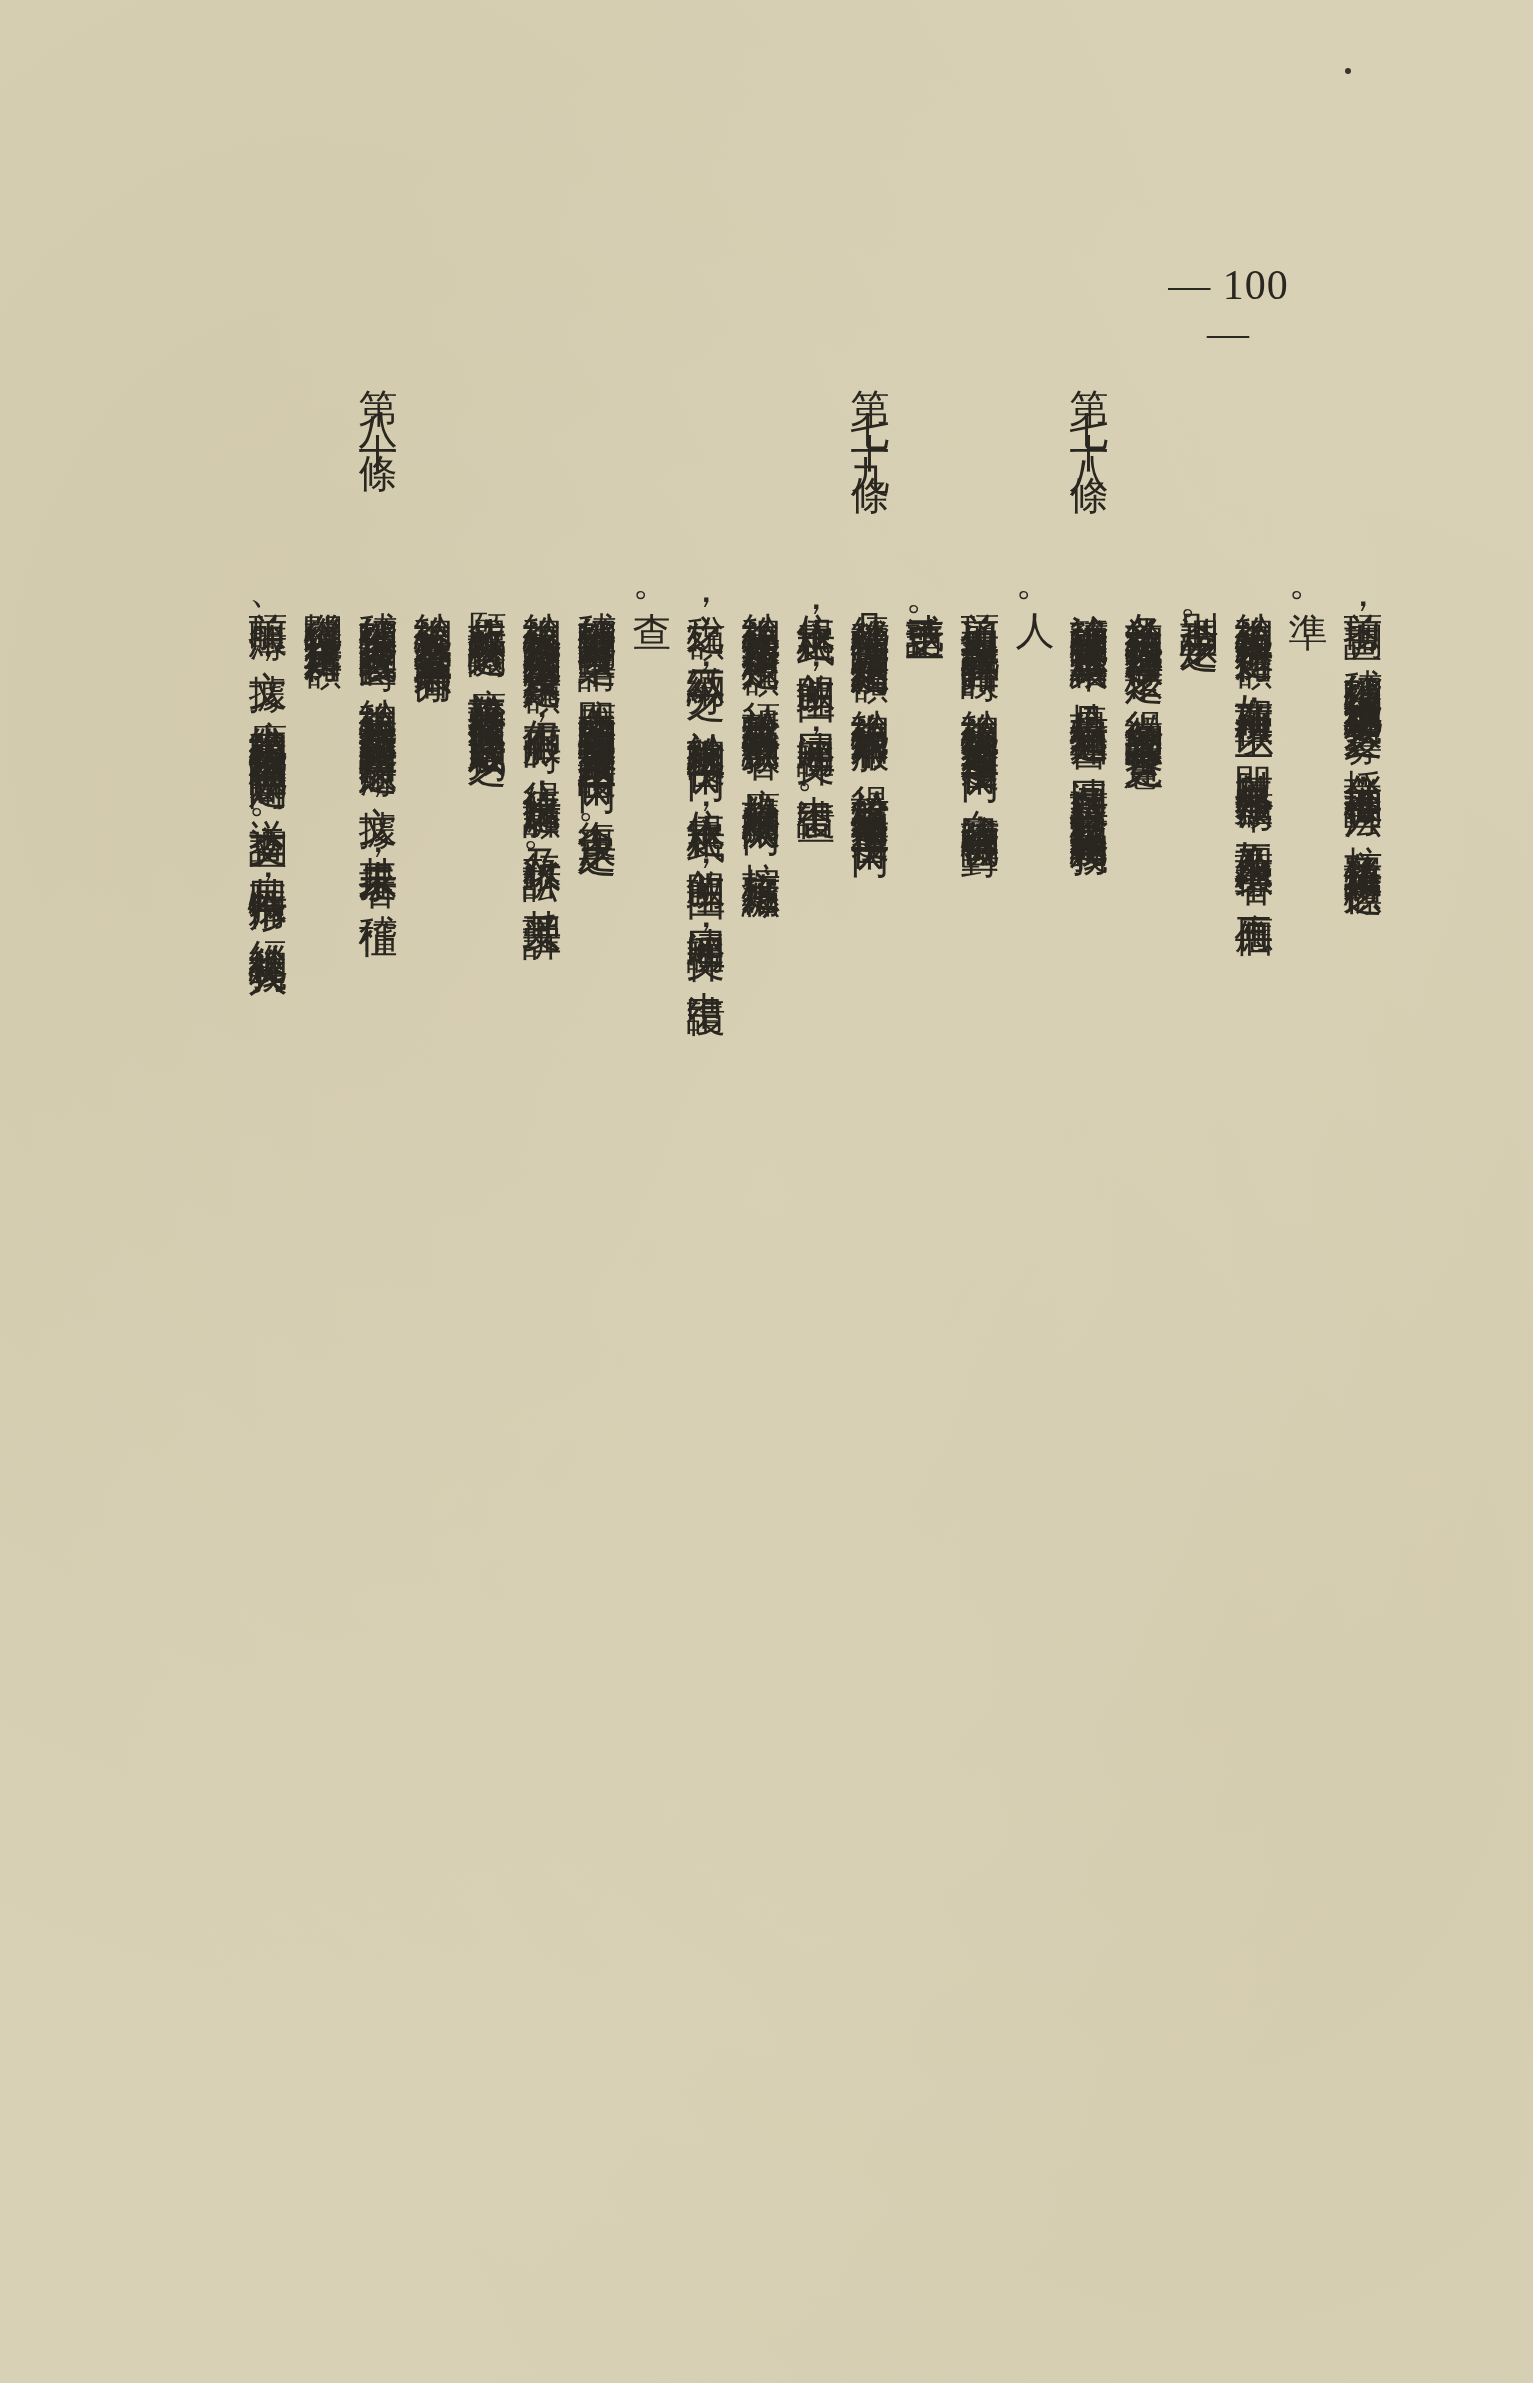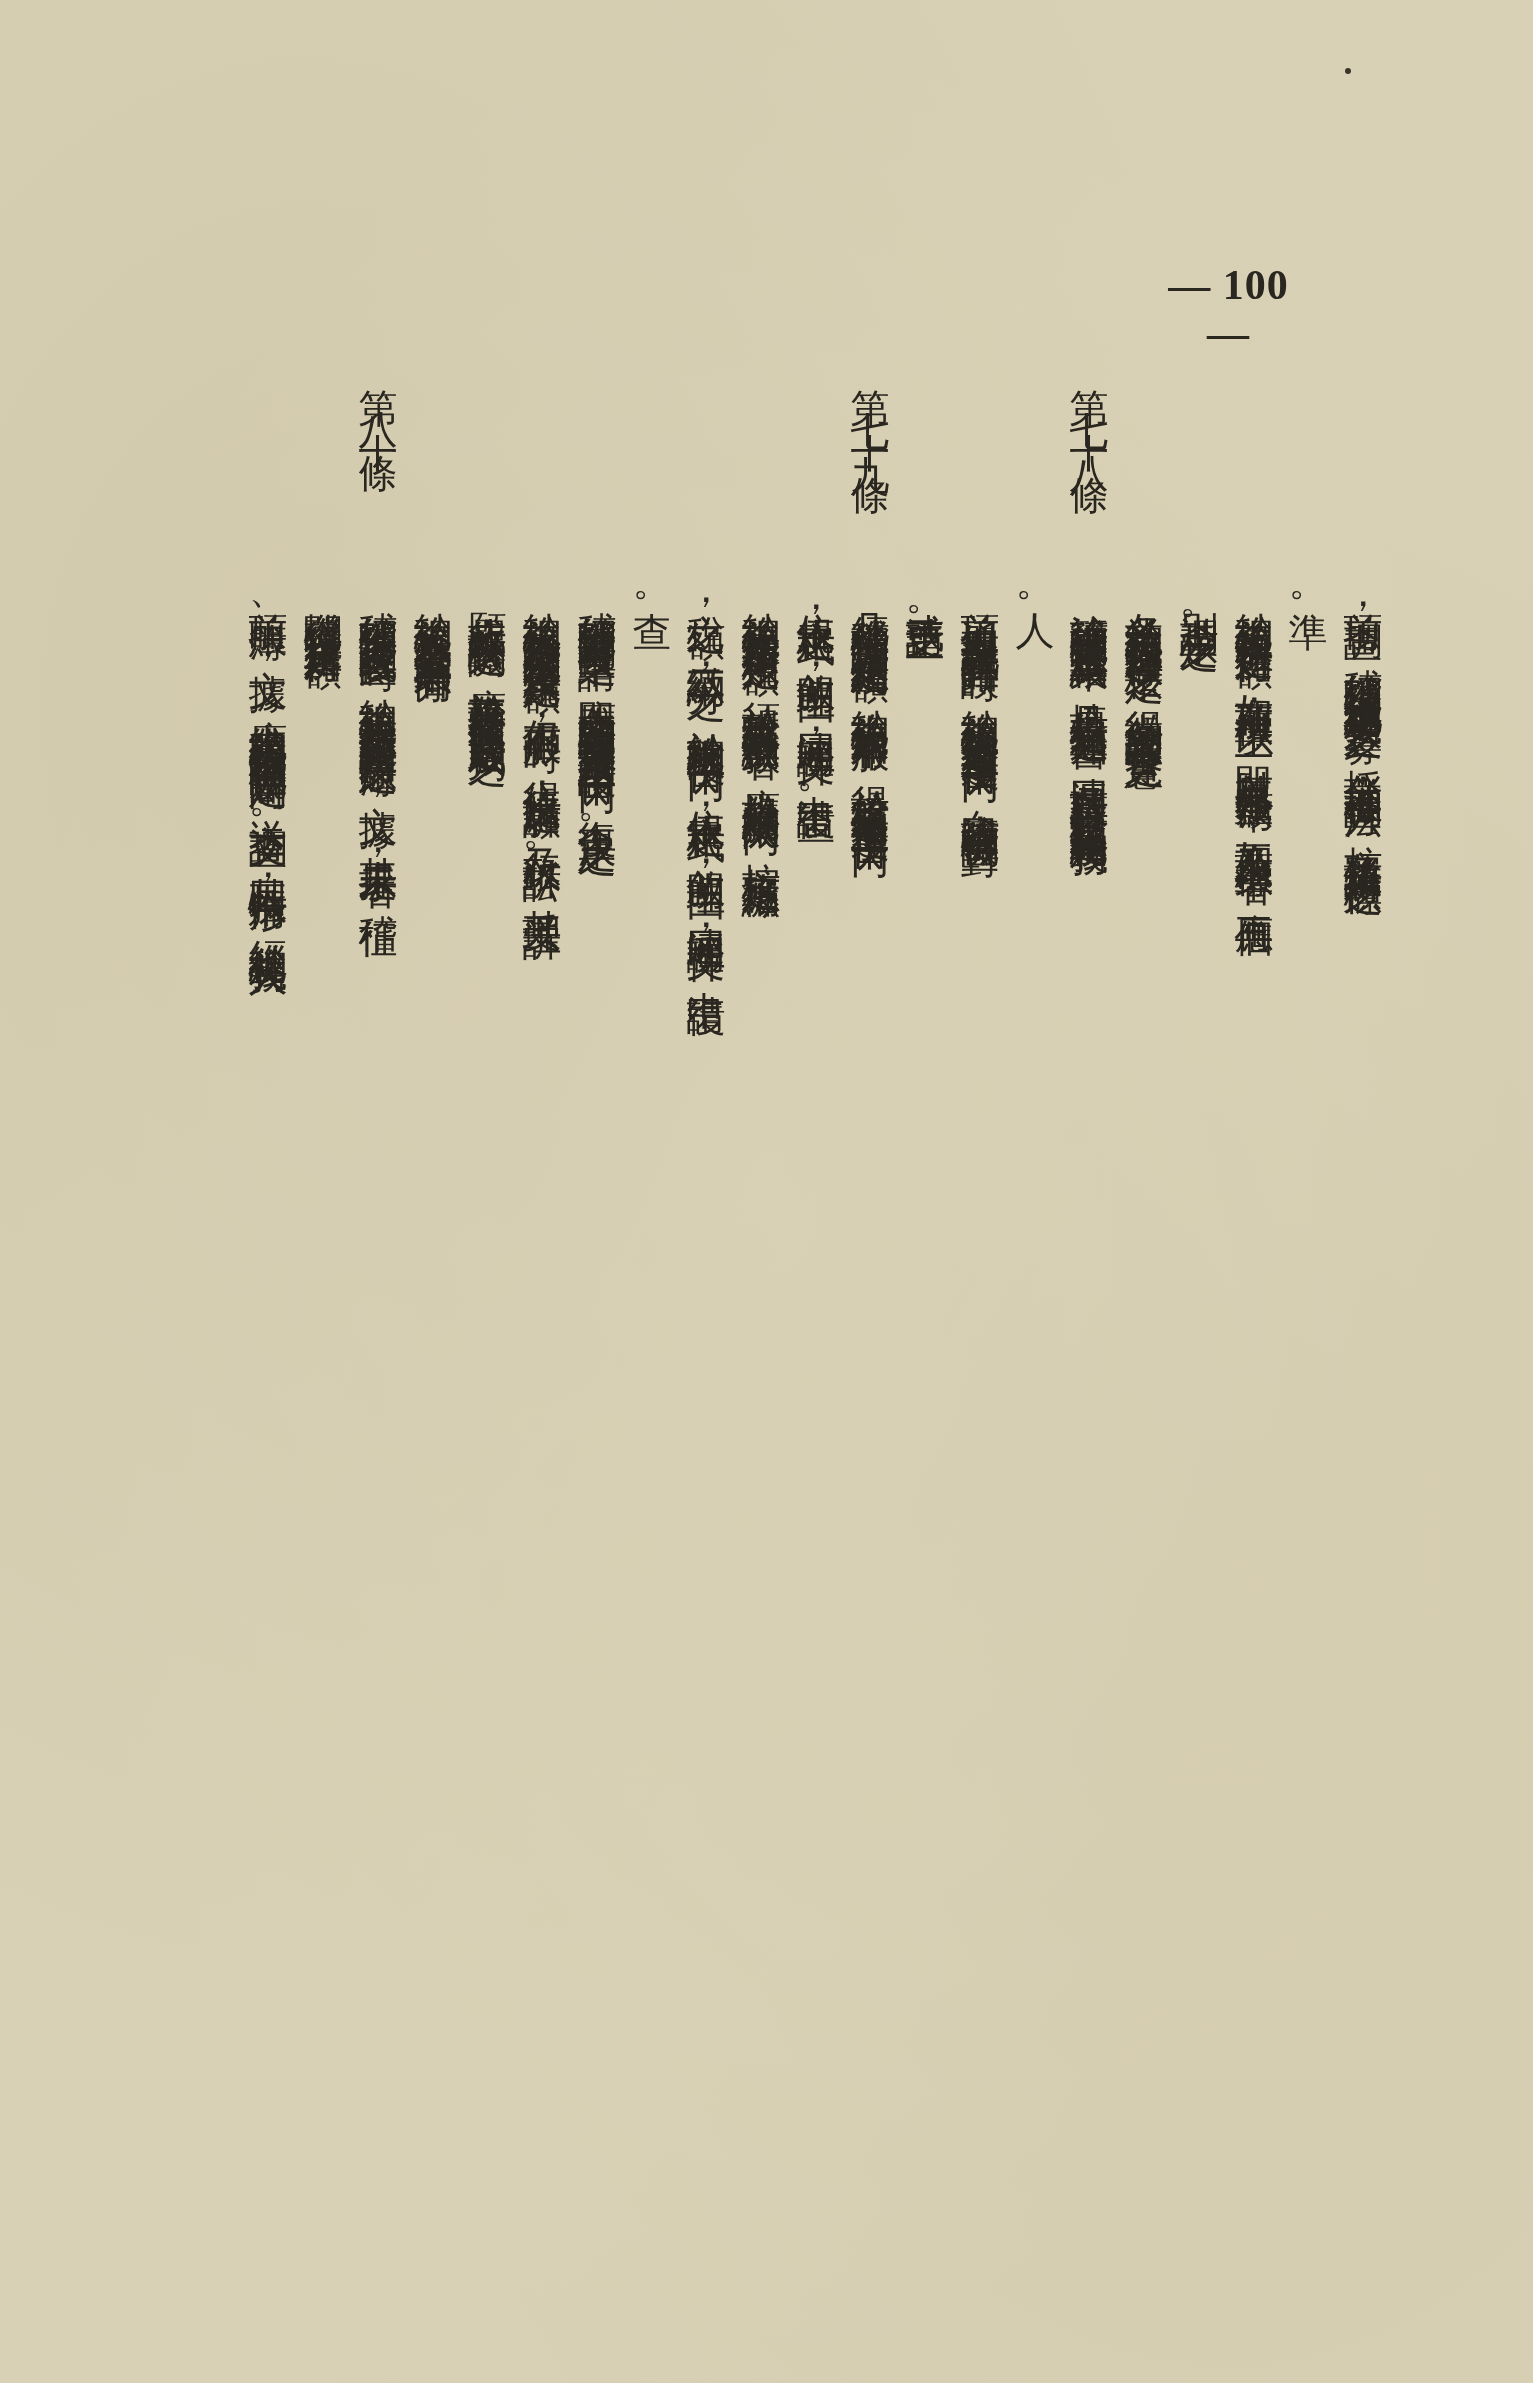--- a/index.html
+++ b/index.html
@@ -36,21 +36,20 @@
   .page-number {
     position: absolute;
     left: 1144px;
     top: 261px;
     width: 169px;
     text-align: center;
     font-family: "Liberation Serif", "DejaVu Serif", serif;
     font-size: 42px;
     color: #2a2620;
     letter-spacing: 1px;
-    font-weight: bold;
   }
   .columns {
     position: absolute;
     top: 358px;
     left: 119px;
     width: 1264px;
     height: 1950px;
   }
   .col {
     position: absolute;

